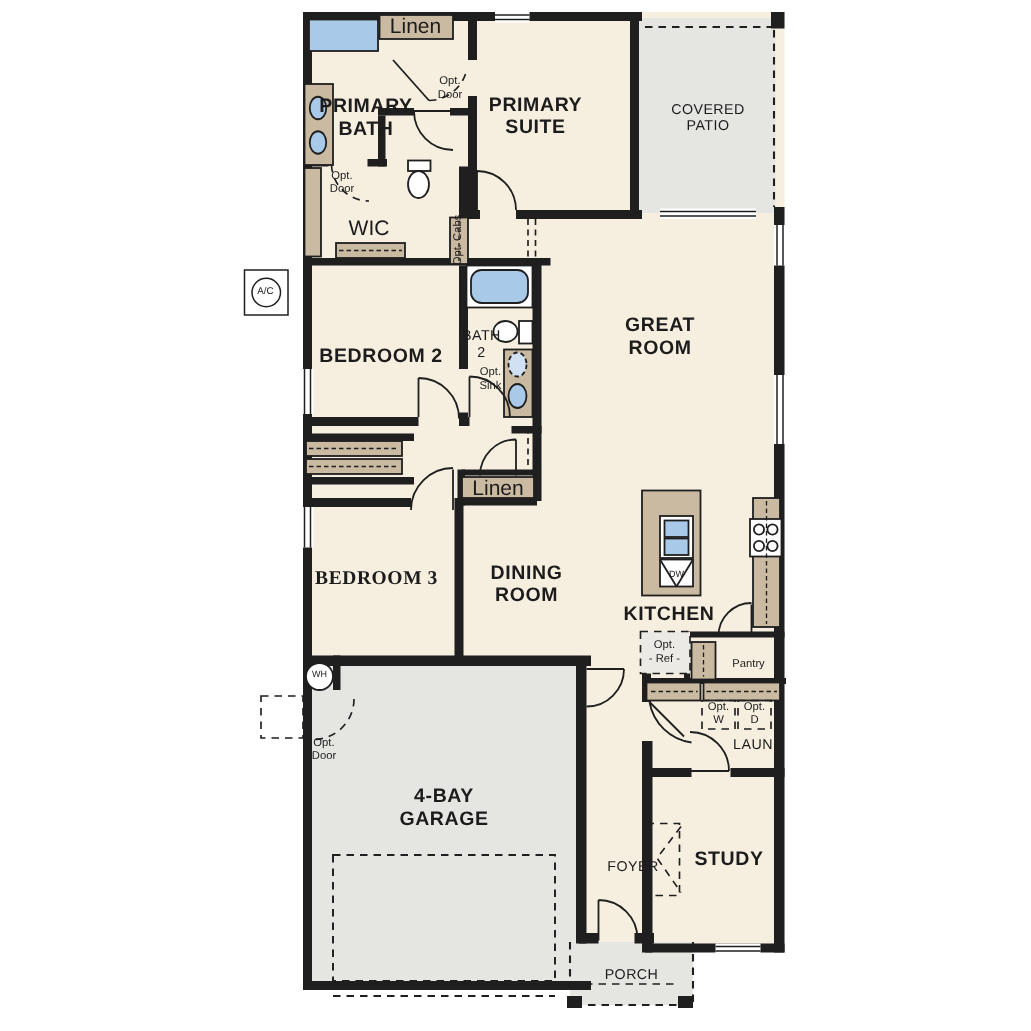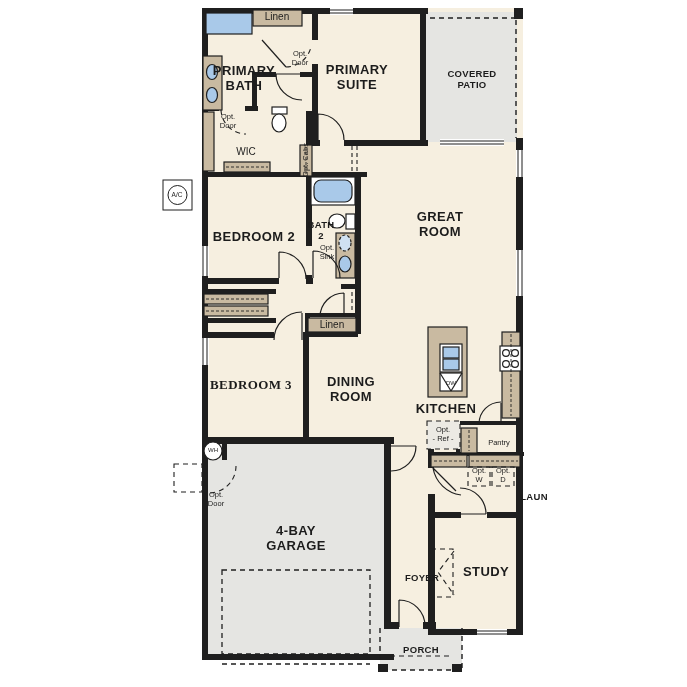--- a/index.html
+++ b/index.html
@@ -2,24 +2,24 @@
 <html><head>
 <meta charset="utf-8">
 <style>
   html,body{margin:0;padding:0;background:#ffffff;}
   #stage{position:relative;width:687px;height:687px;background:#ffffff;
          font-family:"Liberation Sans", sans-serif;overflow:hidden;}
   #planSvg{position:absolute;left:0;top:0;}
   .lbl{position:absolute;transform:translate(-50%,-50%);color:#1c1c1c;
        text-align:center;white-space:pre-line;line-height:1.18;pointer-events:none;}
   .room{font-weight:bold;font-size:13px;letter-spacing:.4px;}
-  .room-sm{font-weight:bold;font-size:9.5px;letter-spacing:.3px;}
+  .room-sm{font-weight:normal;font-size:9.5px;letter-spacing:.3px;}
   .small{font-size:7.5px;}
   .tiny{font-size:6.5px;}
-  .closet{font-size:10px;}
+  .closet{font-size:14px;}
   .vert{transform:translate(-50%,-50%) rotate(-90deg);}
 </style>
 </head>
 <body>
 
 <div id="stage">
 <svg id="planSvg" width="687" height="687" viewBox="0 0 687 687">
 
   <g>
     <rect x="202" y="8" width="321" height="432" fill="#f6efe0"></rect>
@@ -242,21 +242,21 @@
 ROOM</div>
 <div class="lbl room" style="left:446px;top:409px;">KITCHEN</div>
 <div class="lbl small vert" style="left:306px;top:160px;">Opt. Cabs</div>
 <div class="lbl small" style="left:443px;top:435px;">Opt.
 - Ref -</div>
 <div class="lbl small" style="left:499px;top:443px;">Pantry</div>
 <div class="lbl small" style="left:479px;top:476px;">Opt.
 W</div>
 <div class="lbl small" style="left:503px;top:476px;">Opt.
 D</div>
-<div class="lbl room-sm" style="left:502px;top:497px;margin-left:32px;">LAUN</div>
+<div class="lbl room-sm" style="left:502px;top:497px;">LAUN</div>
 <div class="lbl room" style="left:486px;top:572px;text-align:center;">STUDY</div>
 <div class="lbl room-sm" style="left:408px;top:578px;padding-left:28px;">FOYER</div>
 <div class="lbl room" style="left:296px;top:538px;">4-BAY
 GARAGE</div>
 <div class="lbl small" style="left:216px;top:500px;">Opt.
 Door</div>
 <div class="lbl room-sm" style="left:421px;top:650px;">PORCH</div>
 <div class="lbl tiny" style="left:213px;top:451px;font-size:6px;">WH</div>
 <div class="lbl tiny" style="left:451px;top:384px;font-size:6px;">DW</div>
 </div>

